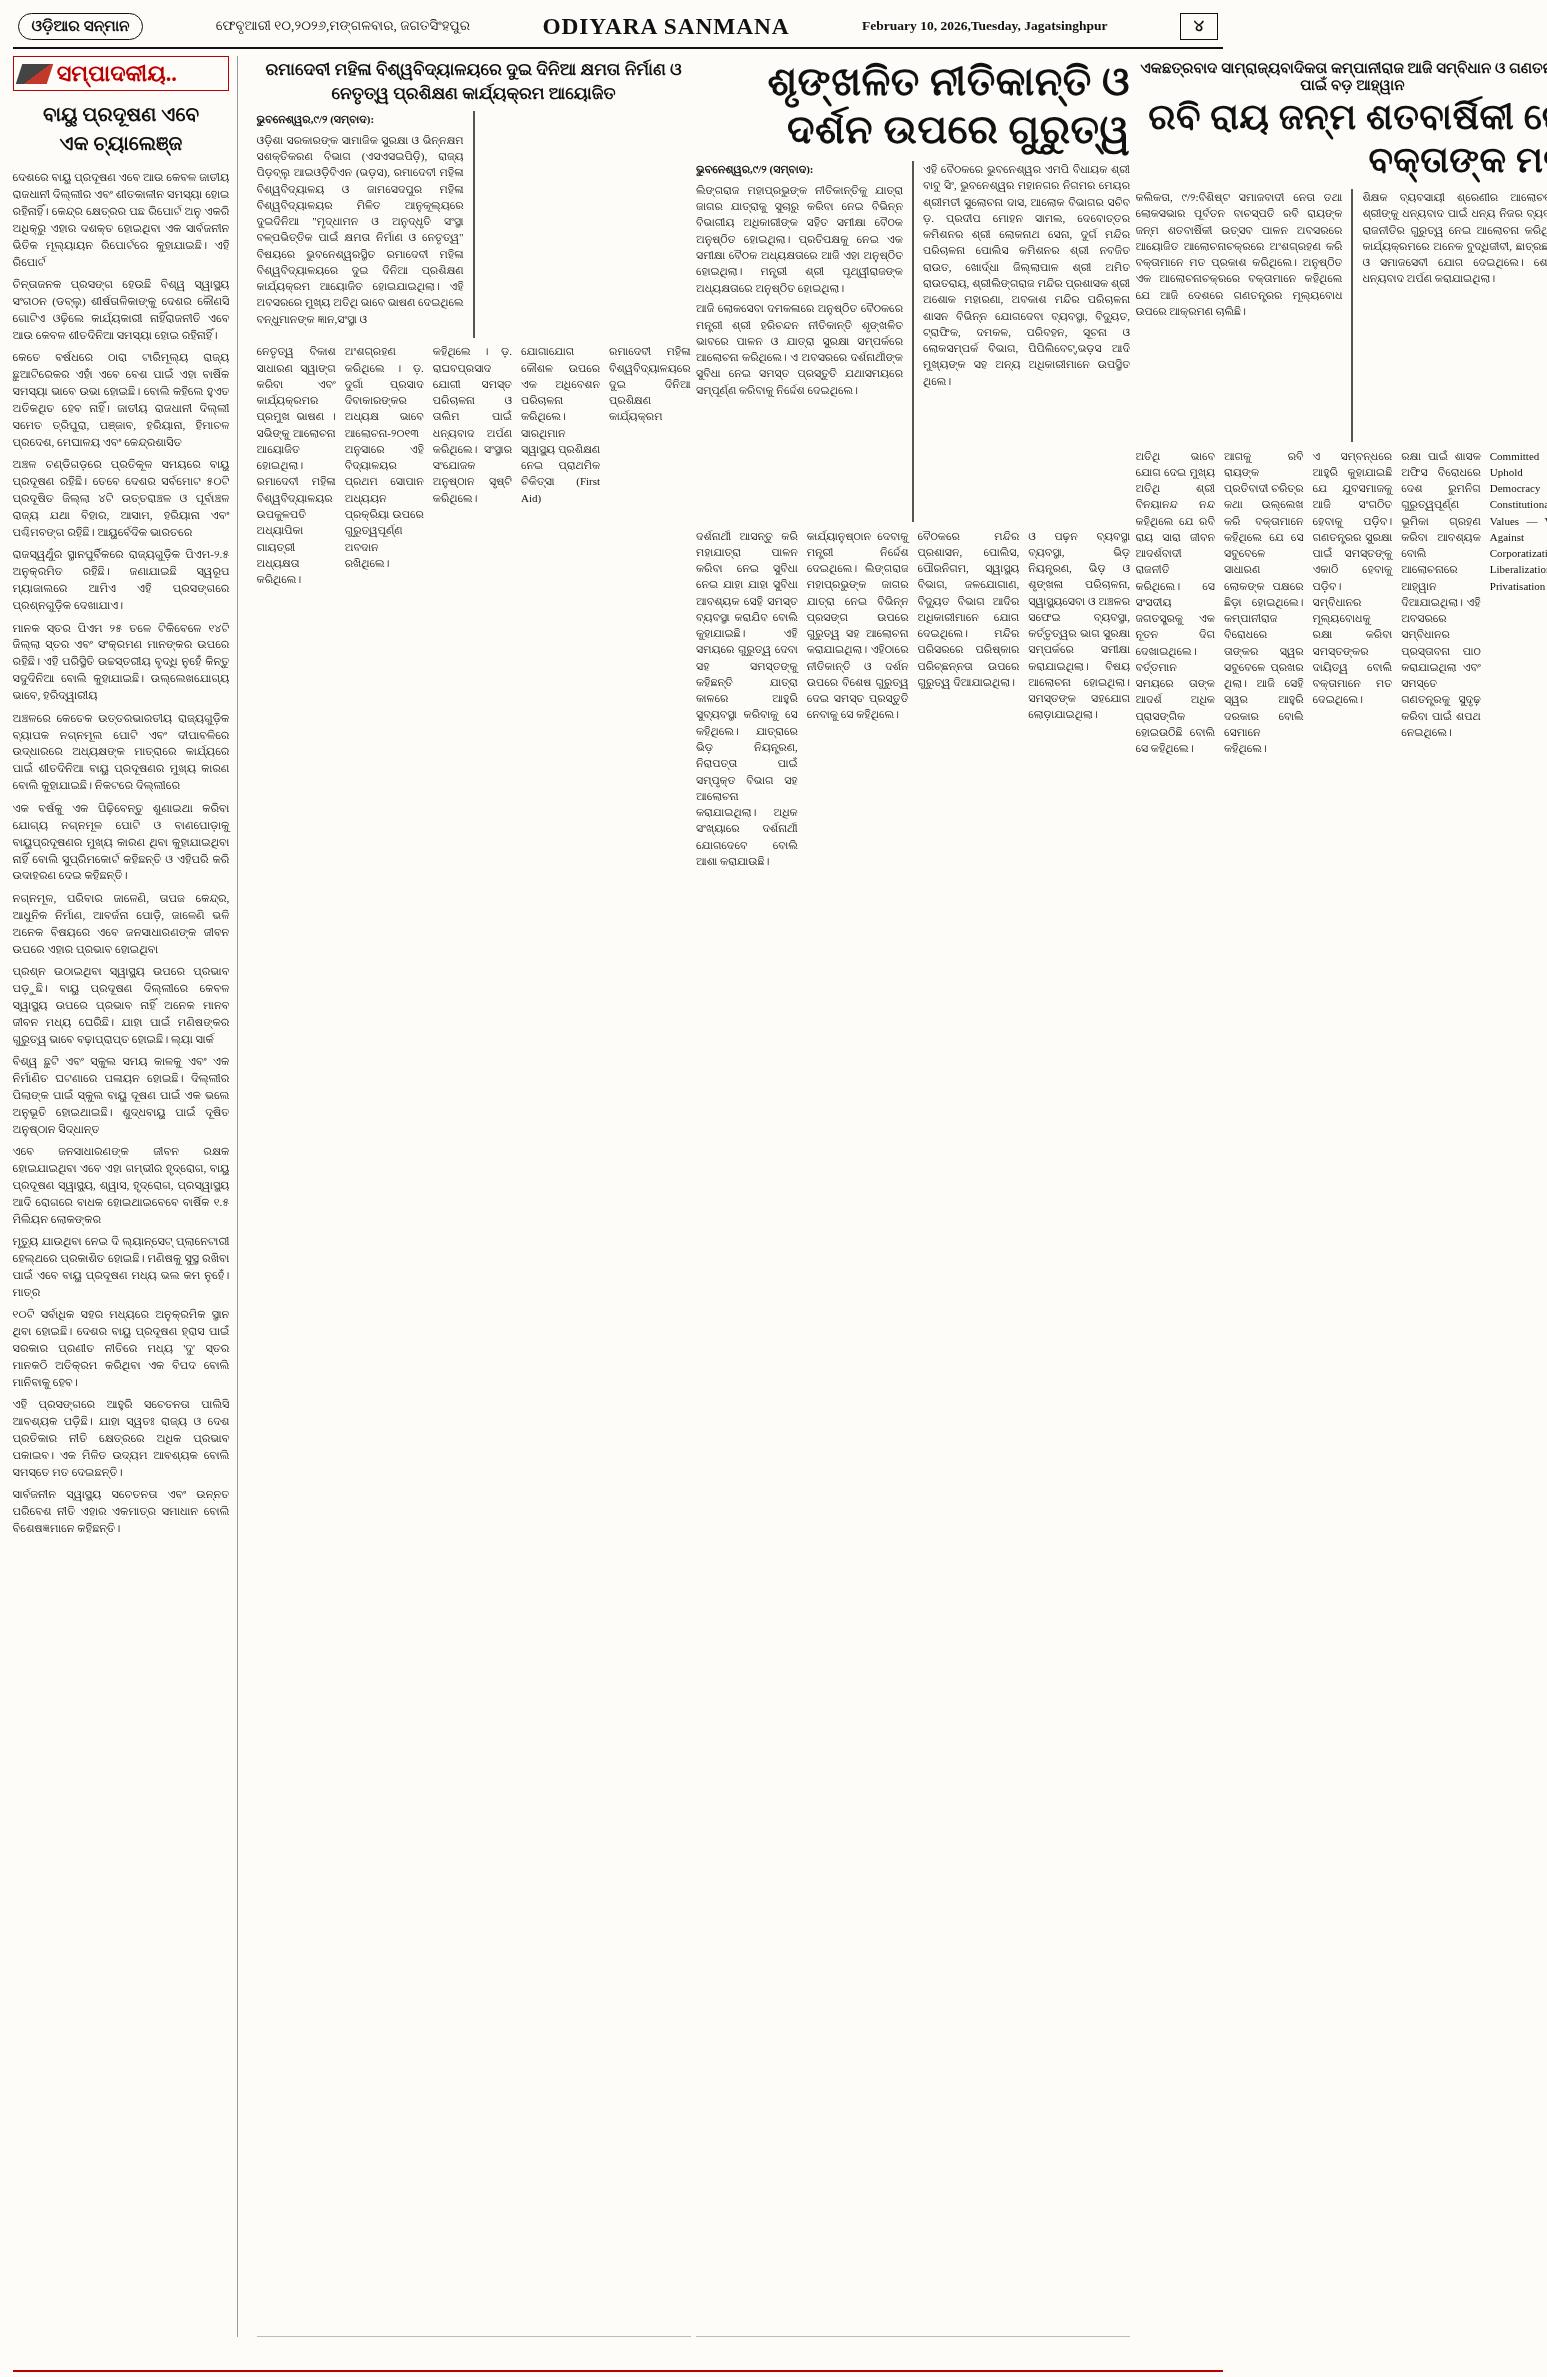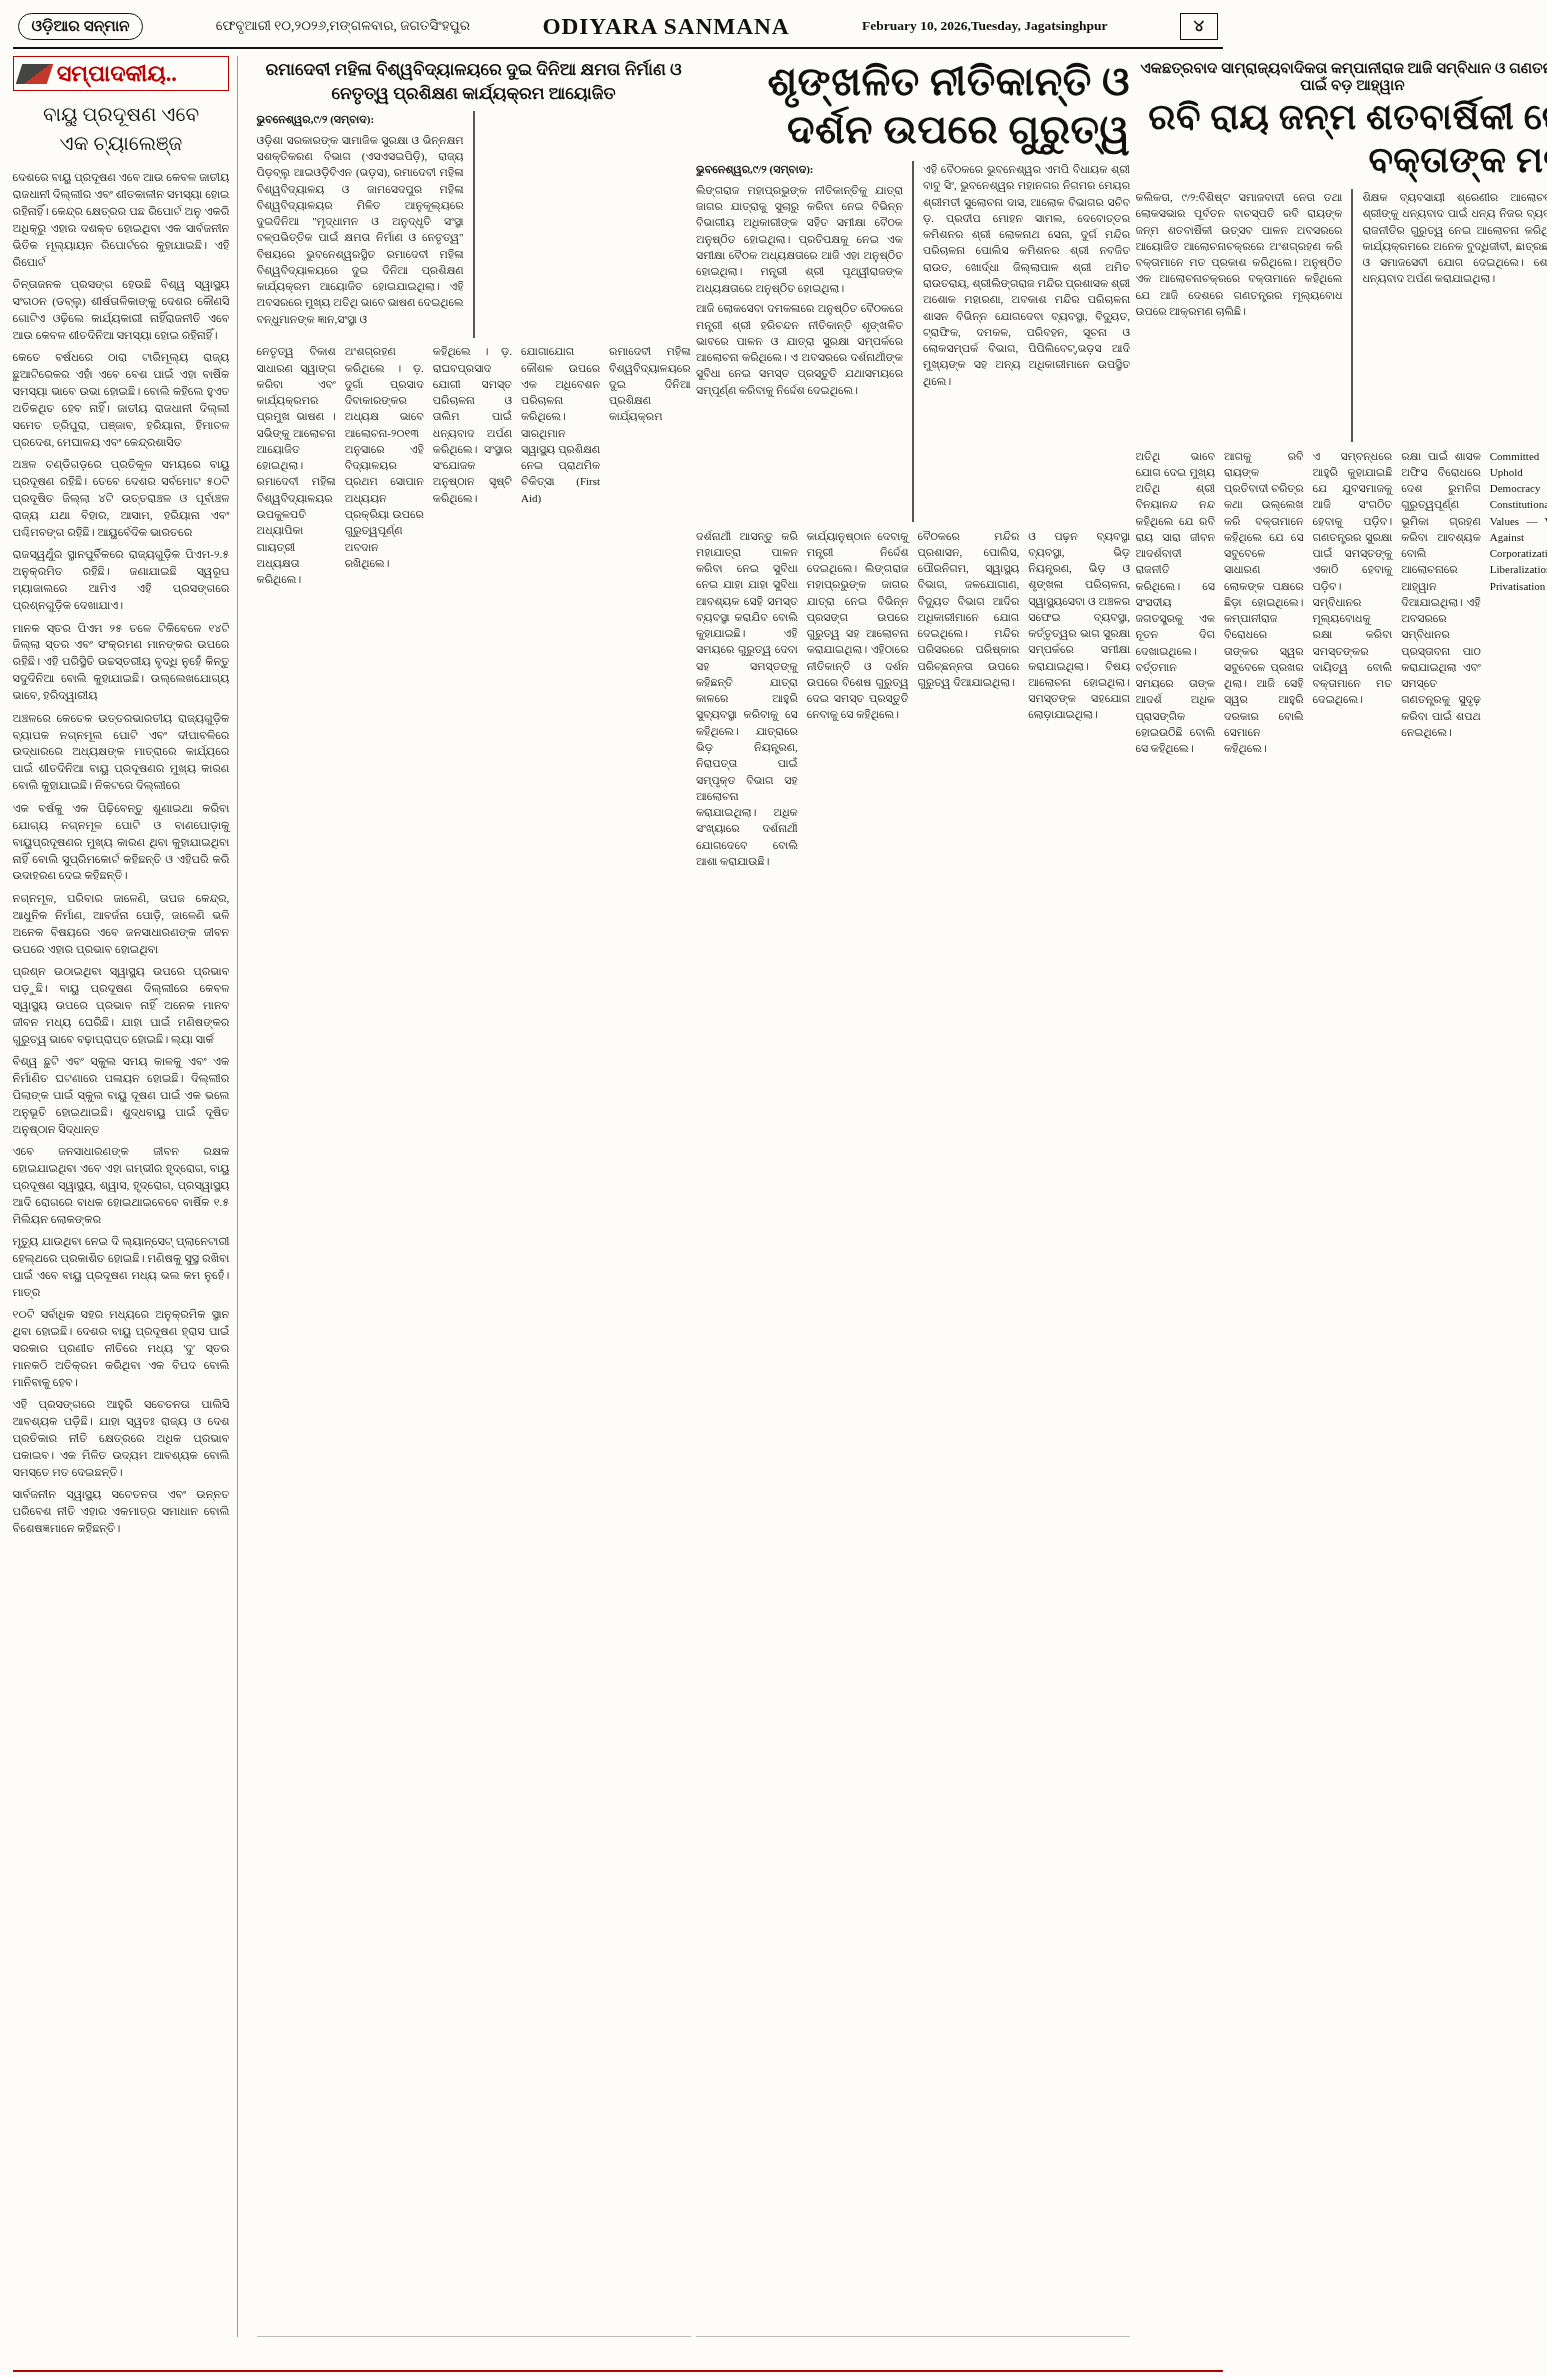--- a/index.html
+++ b/index.html
@@ -98,21 +98,21 @@
     flex: 0 0 30.5px;
   }
   .edit-head-txt {
     color: #b00;
     font-size: 22.5px;
     font-weight: bold;
   }
   .edit-title {
     text-align: center;
     font-size: 20px;
-    font-weight: normal;
+    font-weight: bold;
     line-height: 1.45;
     margin: 9px 1.8px 10.8px 1.8px;
   }
   .edit-body p {
     margin: 0 0 5.4px 0;
     font-size: 11.3px;
     line-height: 1.5;
     text-align: justify;
     hyphens: auto;
   }

